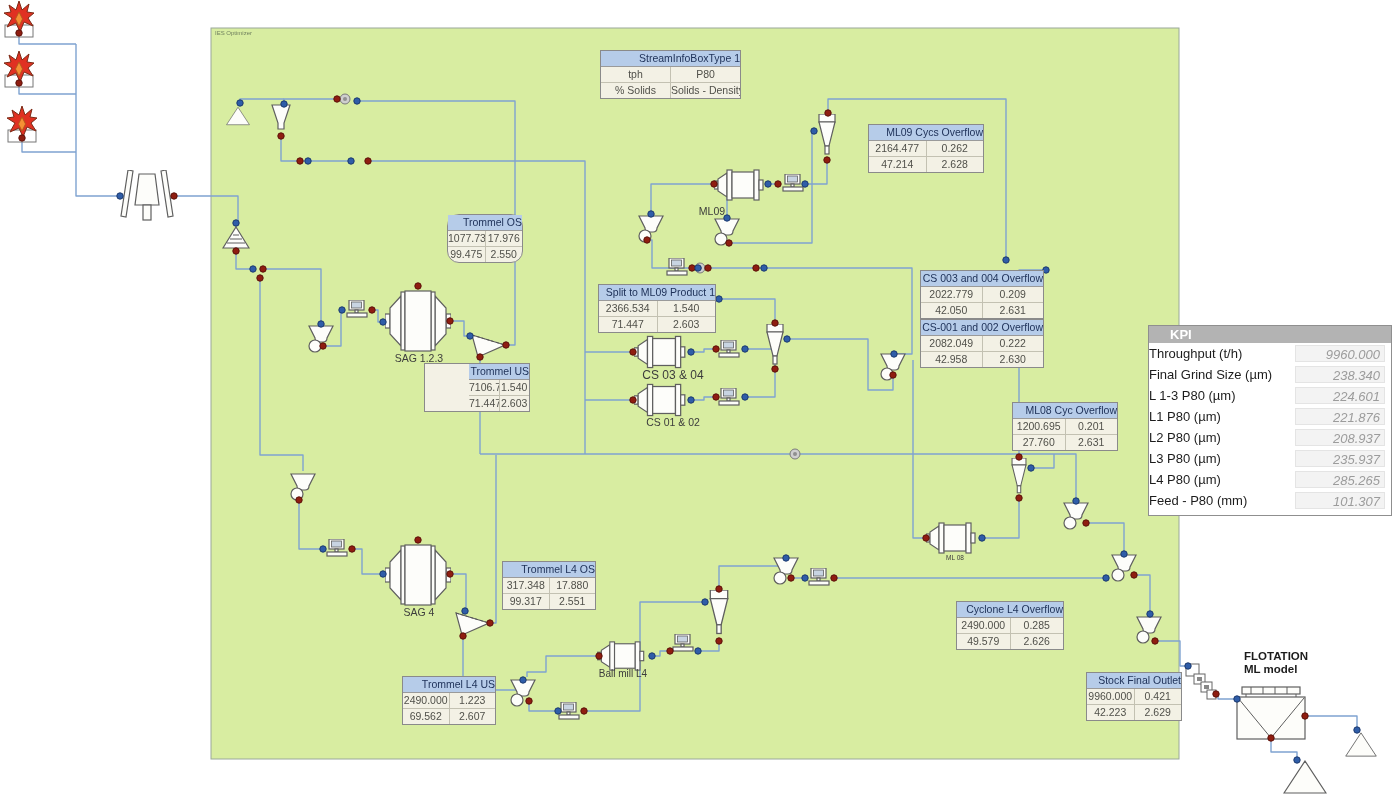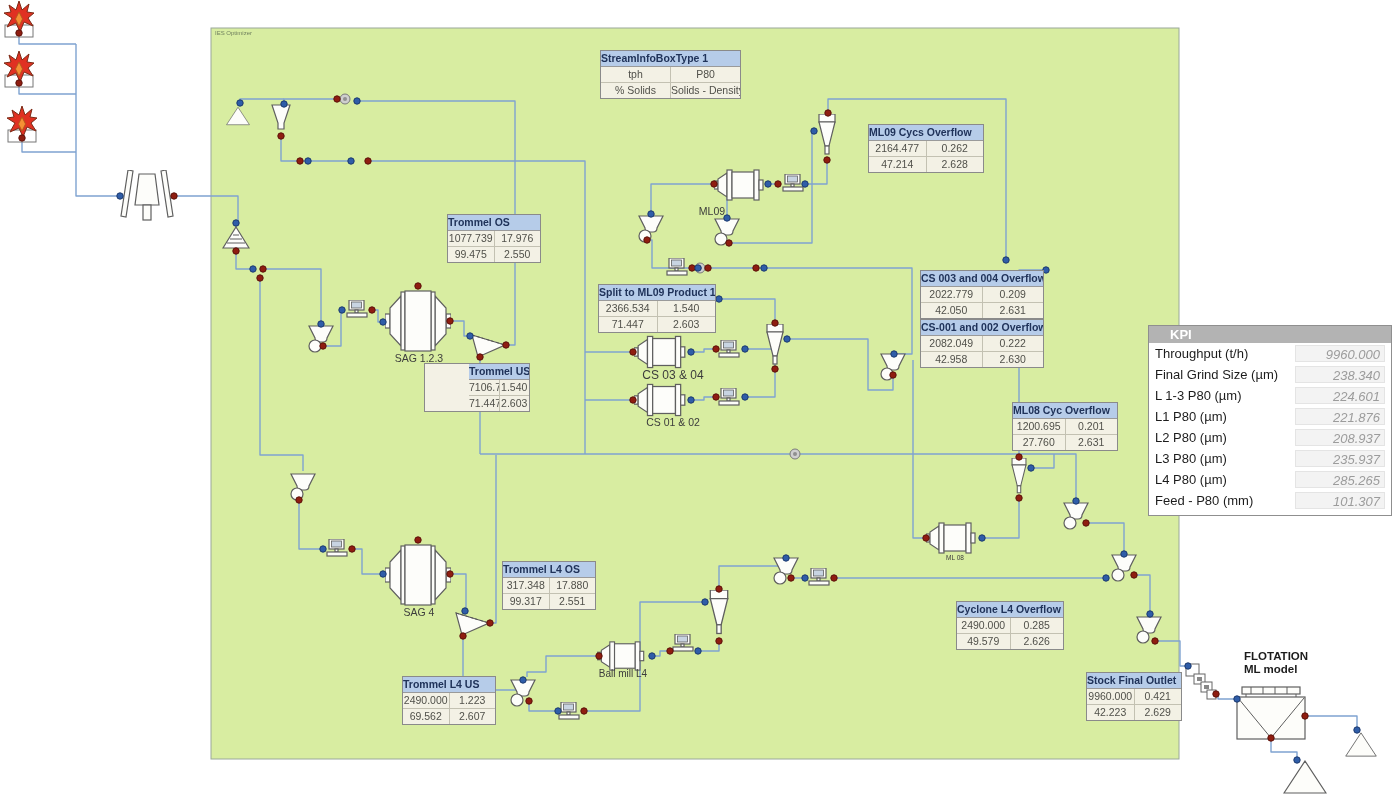--- a/index.html
+++ b/index.html
@@ -2,32 +2,32 @@
 <html><head>
 <meta charset="utf-8">
 <style>
   html,body{margin:0;padding:0}
   body{width:1392px;height:796px;position:relative;overflow:hidden;background:#ffffff;
        font-family:"Liberation Sans",sans-serif;}
   #flow{position:absolute;left:0;top:0;z-index:1}
   #flow .shape{fill:#fdfdfa;stroke:#5f5f5f;stroke-width:1.2}
   #flow .pipe{fill:none;stroke:#7fa3d1;stroke-width:1.4;stroke-linejoin:round}
   .sbox{position:absolute;border:1px solid #8a8a8a;background:#f3f1e5;z-index:5;box-sizing:border-box}
-  .sbox-title{background:#b6cce9;color:#20335a;font-weight:bold;font-size:10.5px;text-align:left;
+  .sbox-title{background:#b6cce9;color:#20335a;font-weight:normal;font-size:10.5px;text-align:right;
       height:15px;line-height:15px;border-bottom:1px solid #9a9a9a;white-space:nowrap;overflow:hidden}
   .sbox-row{display:flex;height:15px;line-height:15px}
   .sbox-row + .sbox-row{border-top:1px solid #c3c1b2}
   .sbox-cell{flex:1;text-align:center;font-size:10.5px;color:#50504a;white-space:nowrap;overflow:hidden}
   .sbox-cell:first-child{border-right:1px solid #c3c1b2}
   .kpi{position:absolute;left:1148px;top:325px;width:244px;background:#ffffff;
       border:1px solid #8f8f8f;z-index:6;box-sizing:border-box;padding-bottom:4px}
   .kpi-header{background:#b3b3b3;color:#ffffff;font-weight:bold;font-size:13px;height:17px;
       line-height:17px;padding-left:21px}
   .kpi-row{display:flex;align-items:center;height:21px}
-  .kpi-label{flex:1;font-size:13px;color:#1c1c1c;padding-left:6px;white-space:nowrap}
+  .kpi-label{flex:1;font-size:13px;color:#1c1c1c;padding-left:0;white-space:nowrap}
   .kpi-value{width:90px;height:17px;line-height:17px;background:#f3f3f3;border:1px solid #e4e4e4;
       color:#9c9c9c;font-style:italic;font-size:13px;text-align:right;padding-right:4px;
       margin-right:6px;box-sizing:border-box;white-space:nowrap}
   .eqlabel{position:absolute;color:#3c3c3c;z-index:4;white-space:nowrap;text-align:center}
   .flot-label{position:absolute;left:1244px;top:650px;font-size:11.5px;font-weight:bold;
       color:#1c1c1c;line-height:13px;z-index:4}
   .canvas-label{position:absolute;left:215px;top:30px;font-size:6px;color:#70805e;z-index:4}
 </style>
 </head>
 <body>
@@ -359,21 +359,21 @@
       <div class="sbox-title">ML09 Cycs Overflow</div>
       <div class="sbox-row">
         <div class="sbox-cell">2164.477</div>
         <div class="sbox-cell">0.262</div>
       </div>
       <div class="sbox-row">
         <div class="sbox-cell">47.214</div>
         <div class="sbox-cell">2.628</div>
       </div>
     </div>
-    <div class="sbox" style="left: 447px; top: 214px; width: 94px;">
+    <div class="sbox" style="left: 447px; top: 214px; width: 76px; border-radius: 12px;">
       <div class="sbox-title">Trommel OS</div>
       <div class="sbox-row">
         <div class="sbox-cell">1077.739</div>
         <div class="sbox-cell">17.976</div>
       </div>
       <div class="sbox-row">
         <div class="sbox-cell">99.475</div>
         <div class="sbox-cell">2.550</div>
       </div>
     </div>

